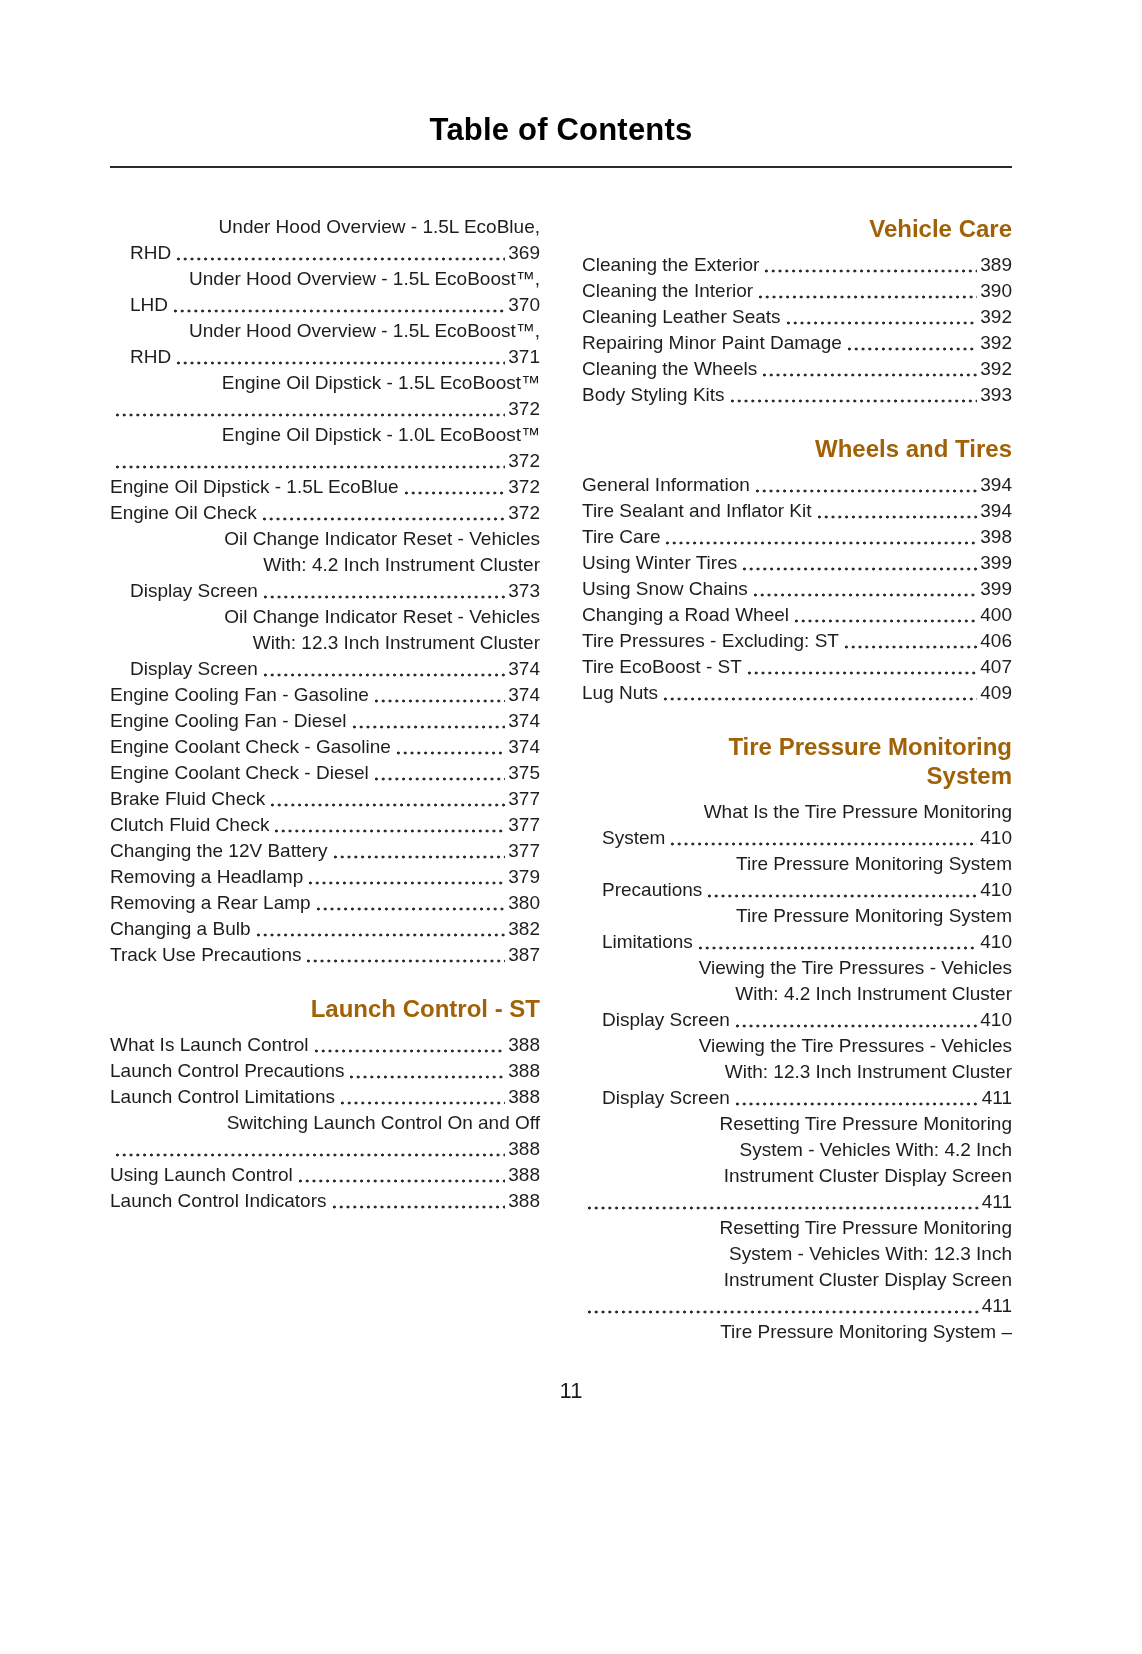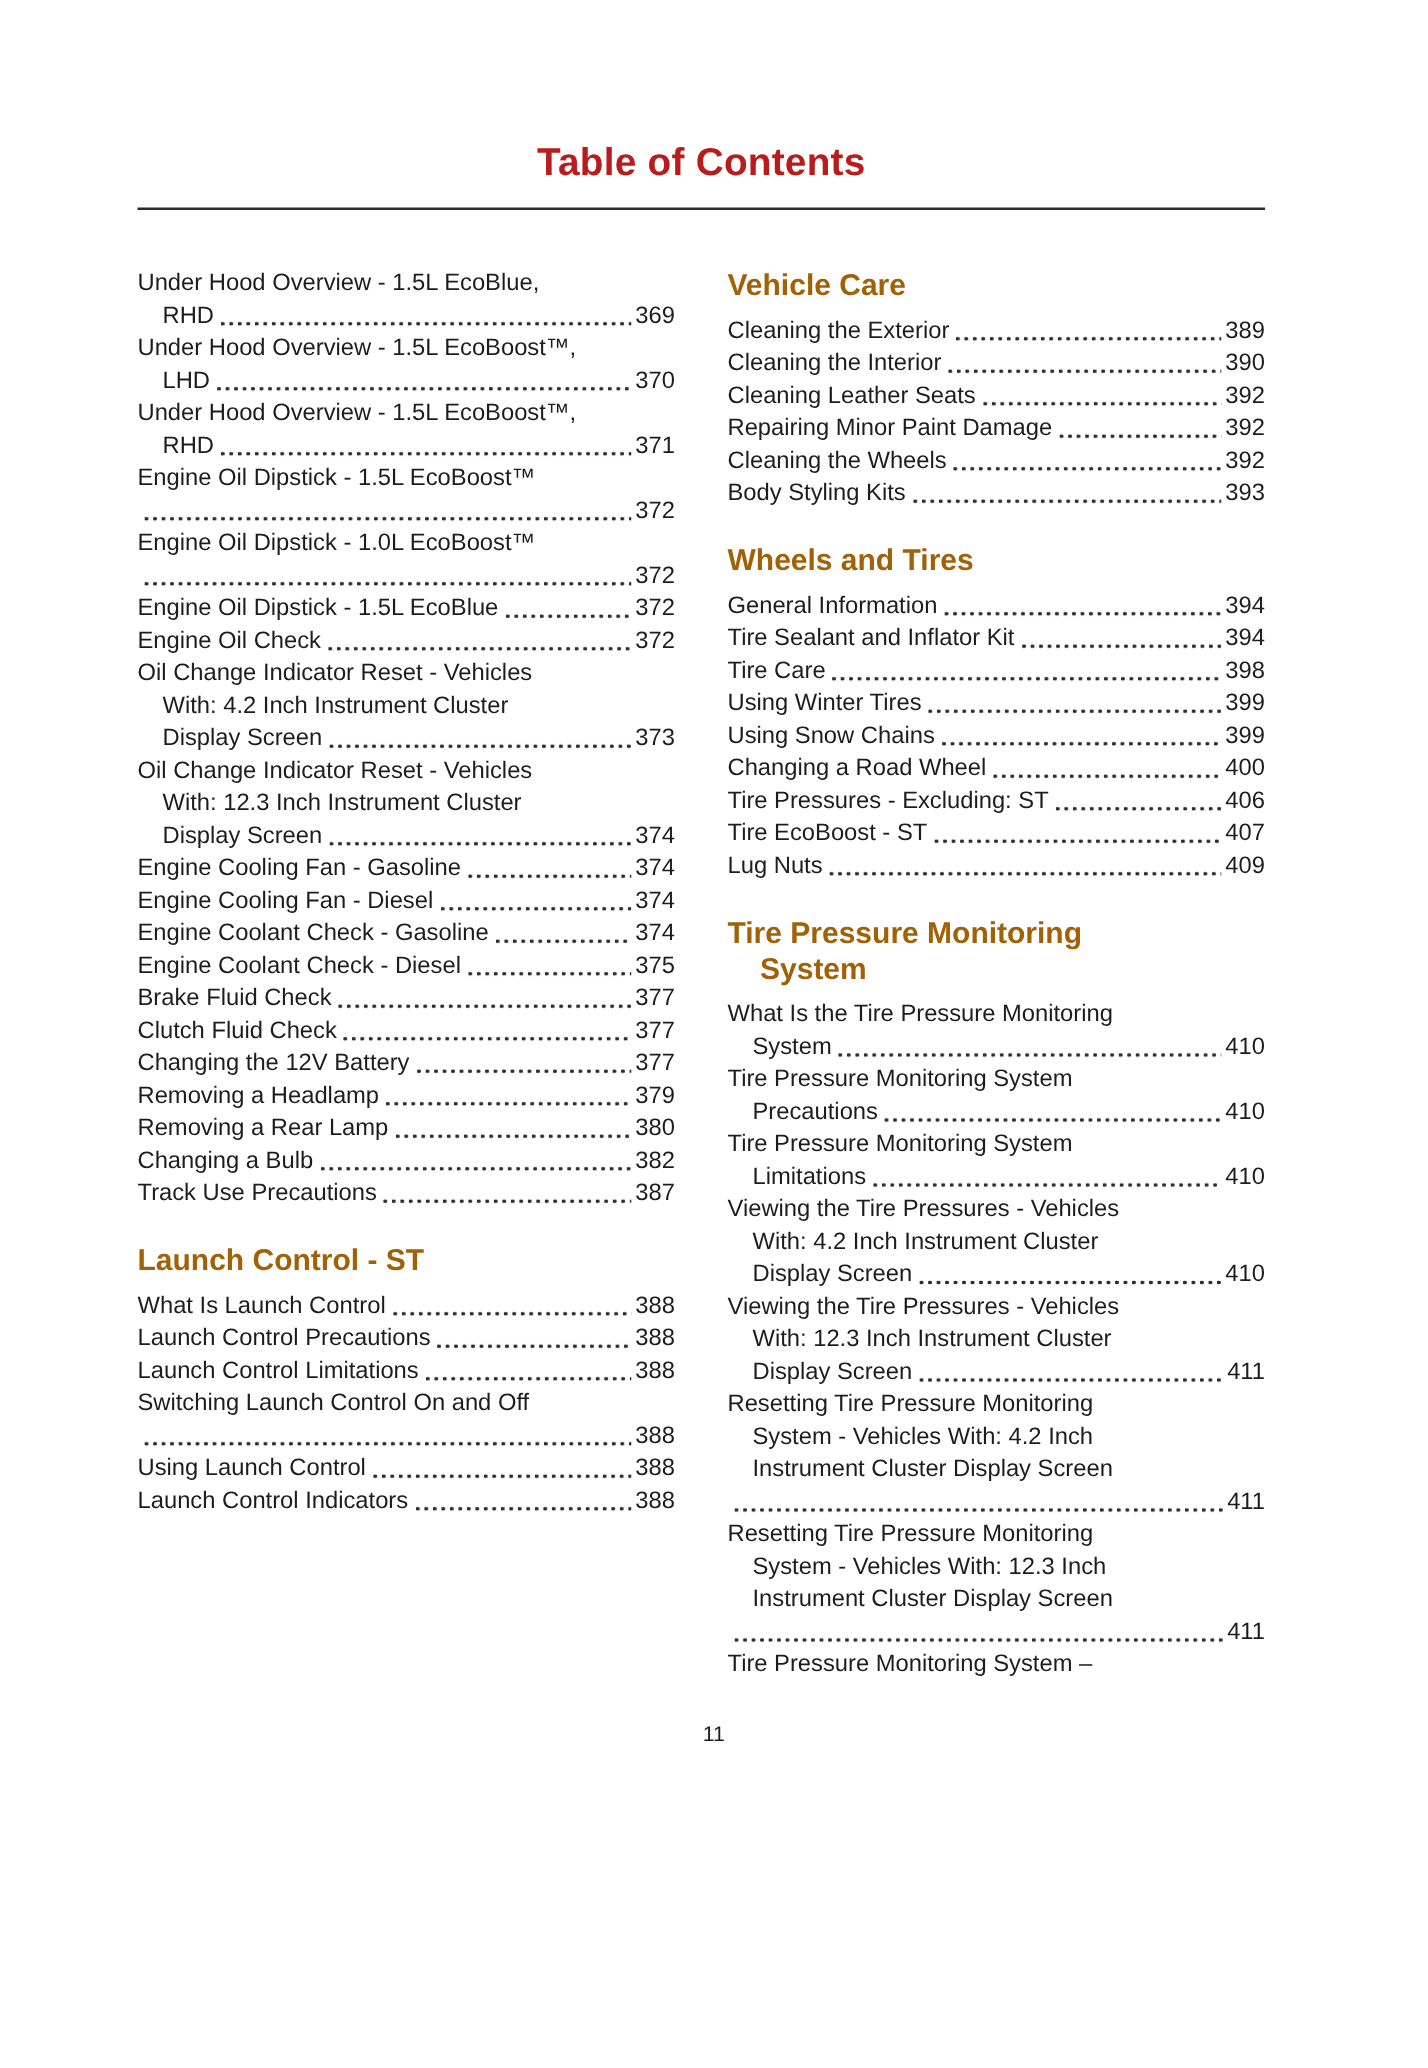--- a/index.html
+++ b/index.html
@@ -15,32 +15,33 @@
     width: 1142px;
     height: 1654px;
     background: #ffffff;
     padding: 112px 130px 0 110px;
     overflow: hidden;
   }
   .toc-title {
     text-align: center;
     font-size: 31px;
     font-weight: 700;
-    color: #b91c1c;
+    color: #000000;
     letter-spacing: 0.2px;
     line-height: 36px;
   }
   .title-rule {
     border-bottom: 2px solid #2a2a2a;
     margin-top: 18px;
   }
   .toc-columns {
     display: flex;
     gap: 42px;
     margin-top: 46px;
+    text-align: right;
   }
   .toc-column { flex: 1 1 0; min-width: 0; }
 
   .section-heading {
     font-size: 24px;
     font-weight: 700;
     color: #a16207;
     line-height: 29px;
     margin: 26px 0 9px;
   }
@@ -68,21 +69,21 @@
     background-position: left bottom;
   }
   .pagenum { flex: 0 0 auto; }
 
   .page-footer {
     position: absolute;
     top: 1378px;
     left: 0;
     right: 0;
     text-align: center;
-    font-size: 17px;
+    font-size: 22px;
     color: #1d1d1d;
   }
 </style>
 </head>
 <body>
 
 <div class="doc-page">
   <header class="toc-header">
     <h1 class="toc-title">Table of Contents</h1>
   </header>

